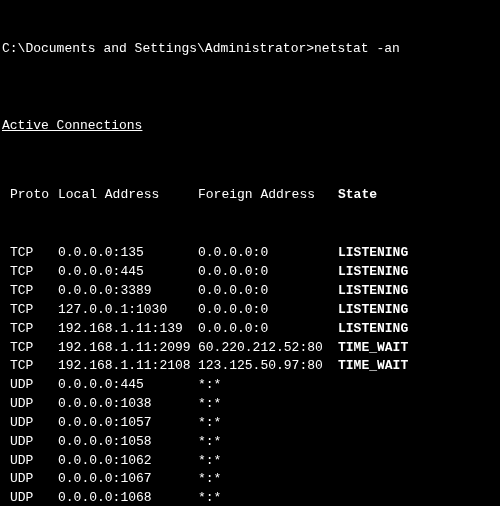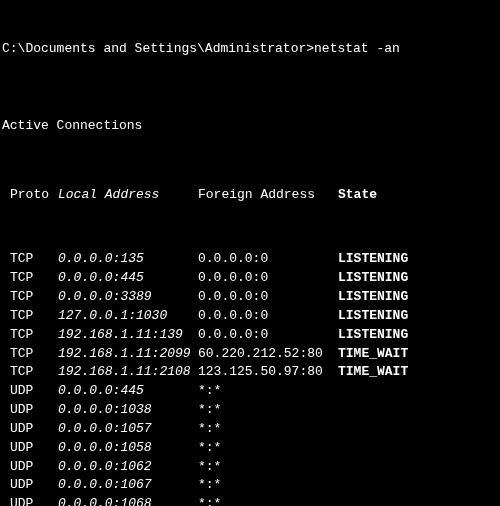--- a/index.html
+++ b/index.html
@@ -17,31 +17,32 @@
     .terminal {
       padding: 2px 2px;
       white-space: pre;
     }
     .prompt-line {
       margin-bottom: 15px;
     }
     .header {
       margin-top: 6px;
       margin-bottom: 8px;
+      text-decoration: underline;
     }
     .cols {
       margin-top: 4px;
-      margin-bottom: 8px;
+      margin-bottom: 2px;
       justify-content: space-between;
     }
     .row {
       display: flex;
     }
     .c-proto { width: 48px; padding-left: 8px;}
-    .c-local { width: 140px; font-style: italic; }
+    .c-local { width: 140px; }
     .c-foreign { width: 140px; }
     .c-state { flex: 1; font-weight: bold; }
   </style>
 </head>
 <body>
 
 <div class="terminal">
   <div class="prompt-line">C:\Documents and Settings\Administrator&gt;netstat -an</div>
   <div class="header">Active Connections</div>
   <div class="row cols">

